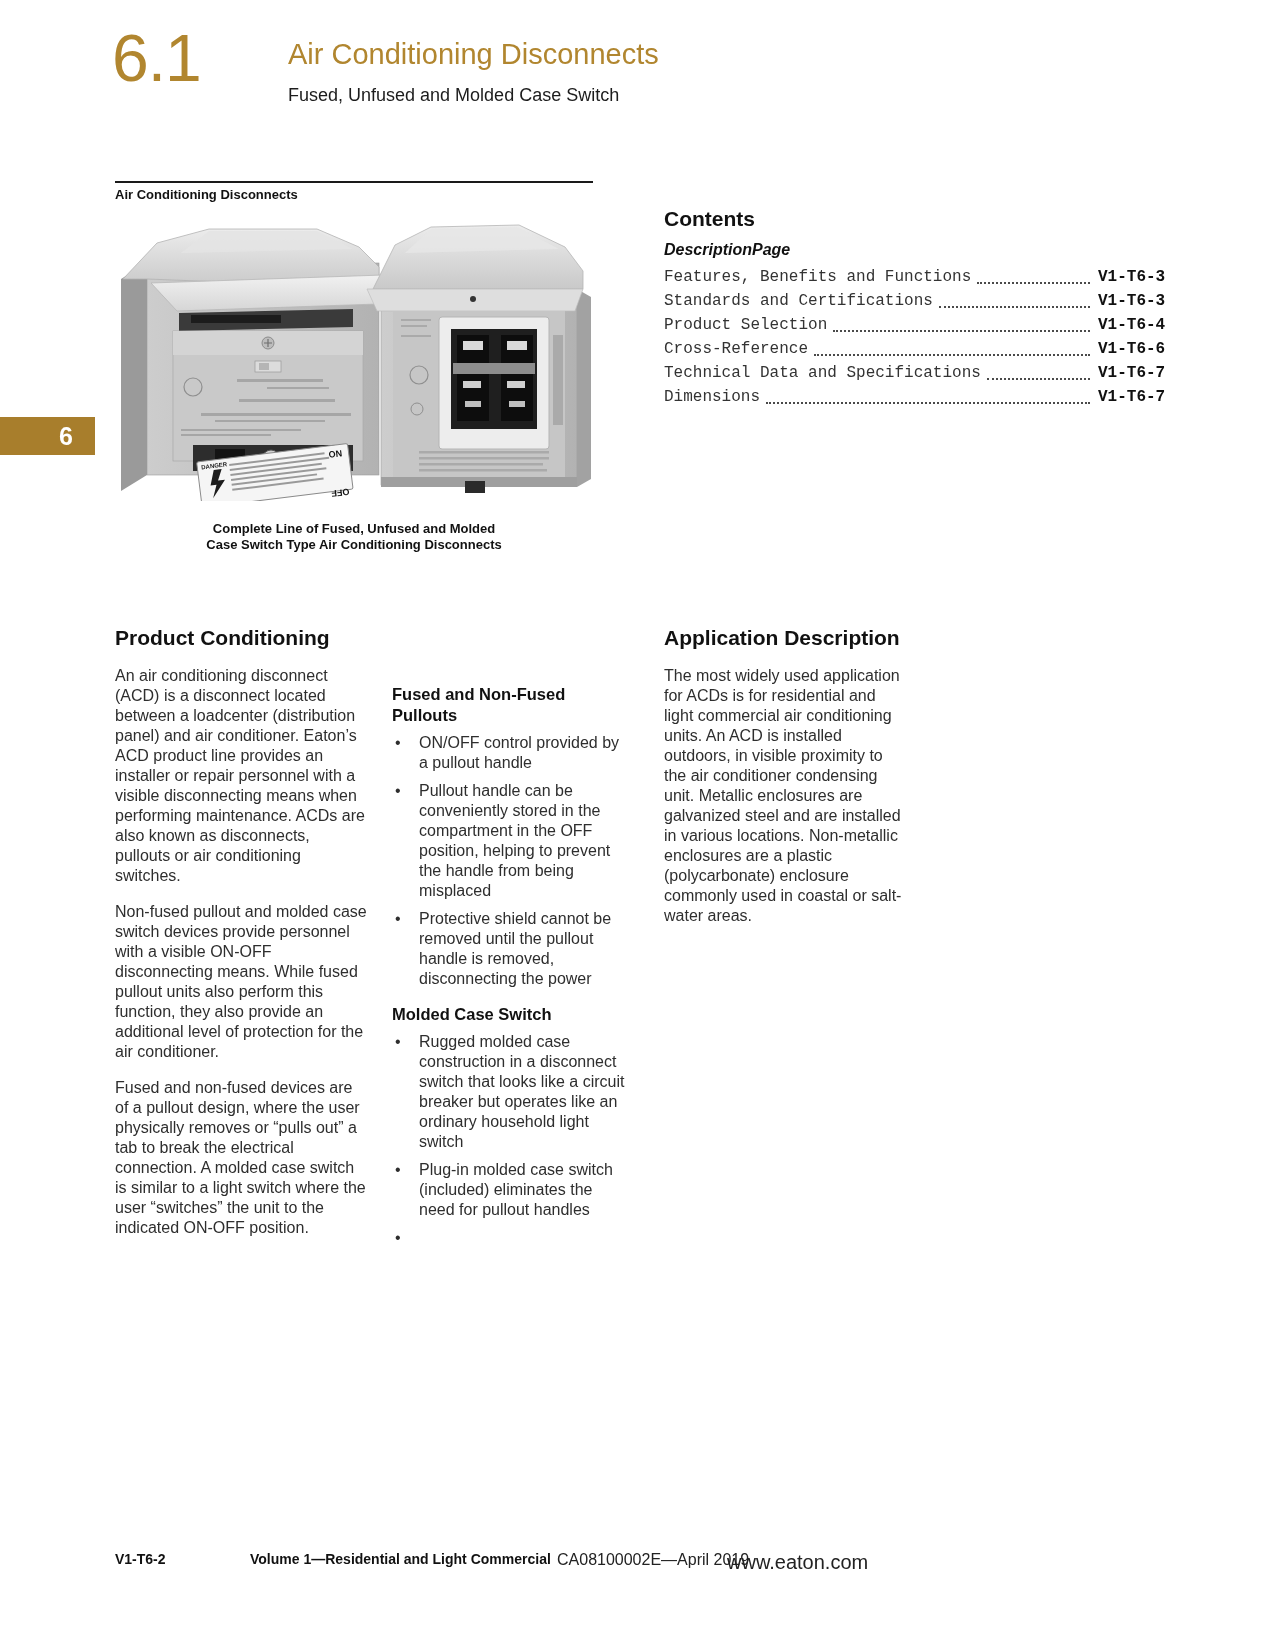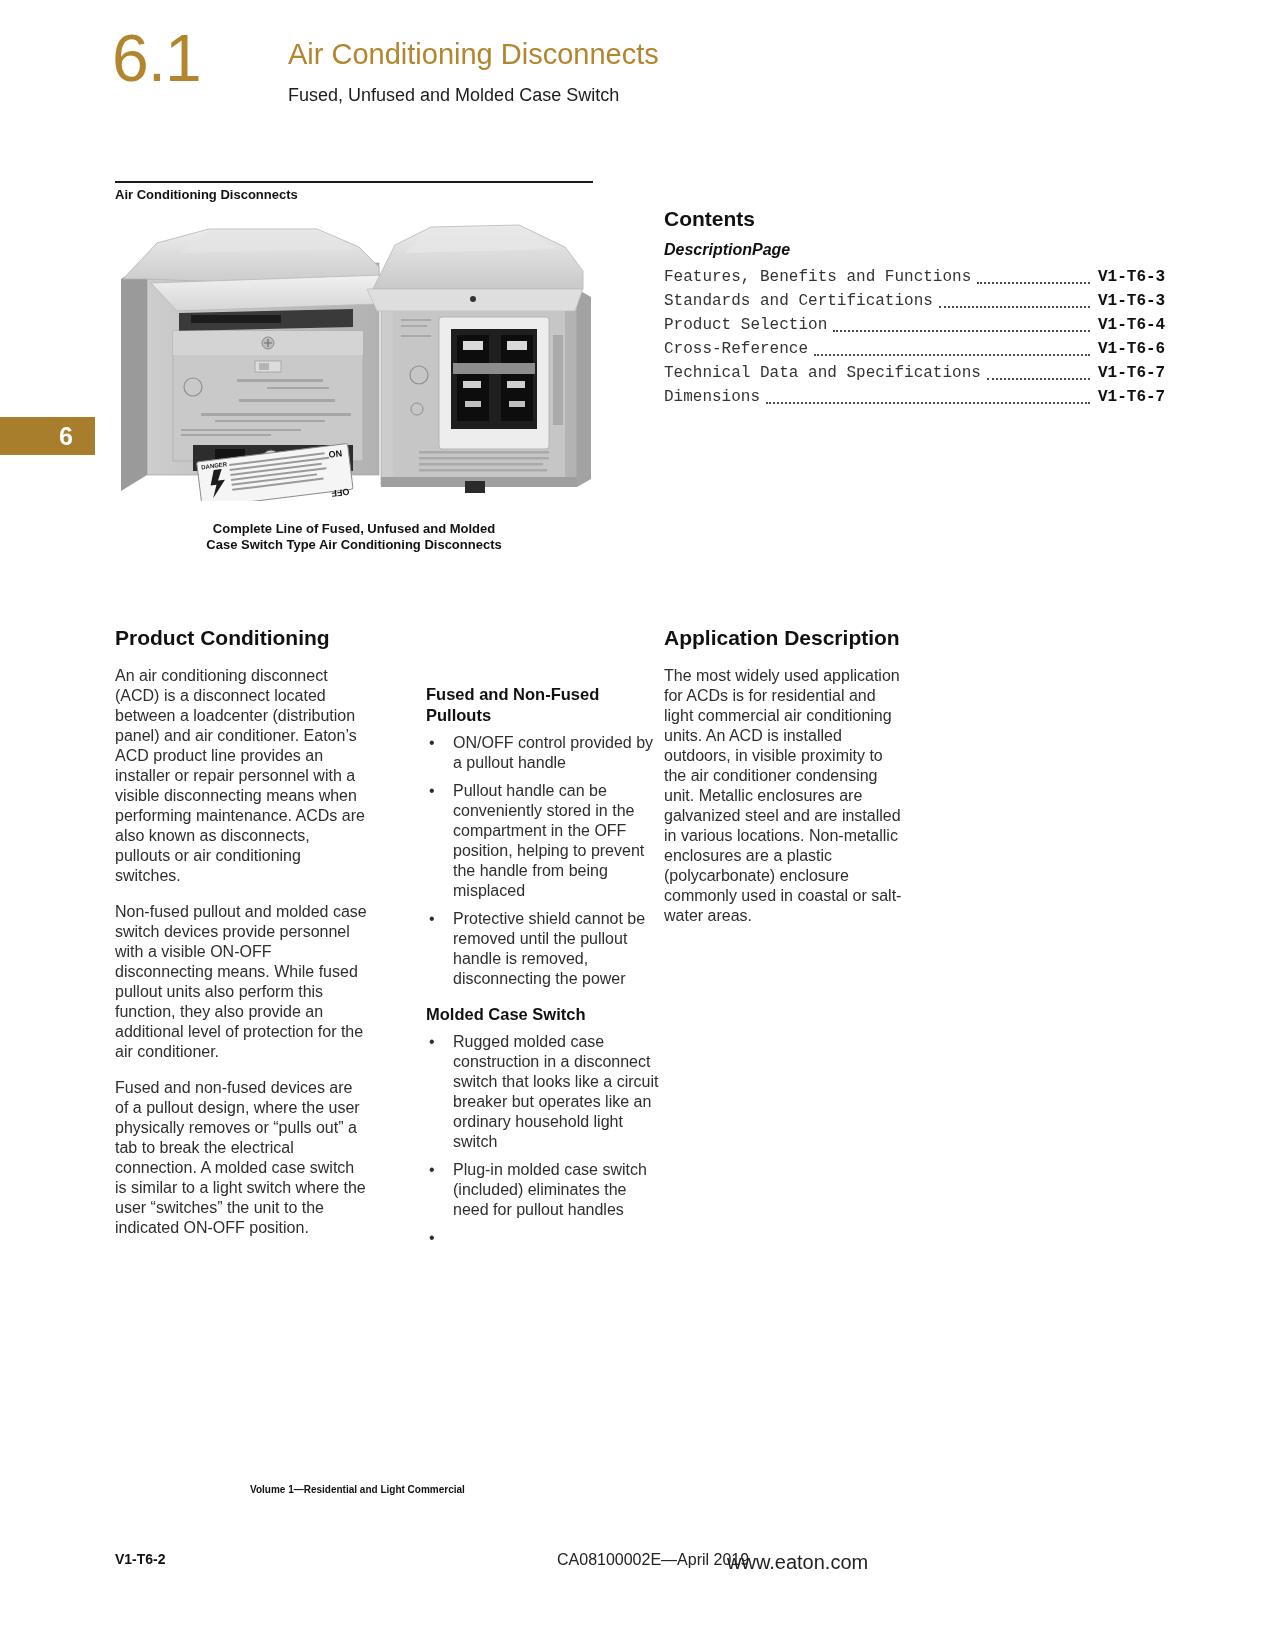--- a/index.html
+++ b/index.html
@@ -34,33 +34,33 @@
   .toc-head{display:flex;justify-content:flex-start;font-size:16px;font-weight:bold;
     font-style:italic;color:#111;margin-bottom:6px;}
   .toc-row{display:flex;align-items:flex-end;font-size:16px;line-height:24px;color:#333;font-family:Liberation Mono, monospace;}
   .toc-label{white-space:nowrap;}
   .toc-dots{flex:1;border-bottom:2px dotted #4a4a4a;margin:0 8px 5px 6px;}
   .toc-page{width:70px;font-weight:bold;color:#111;white-space:nowrap;}
 
   
   .col{line-height:20px;font-size:16px;}
   .col1{left:115px;top:626px;width:252px;}
-  .col2{left:392px;top:684px;width:238px;margin-left:34px;}
+  .col2{left:392px;top:684px;width:238px;}
   .col3{left:664px;top:626px;width:243px;}
   .h-big{font-size:21px;font-weight:bold;color:#111;margin:0 0 12px 0;line-height:24px;}
   .h-sub{font-size:16.5px;font-weight:bold;color:#111;line-height:21px;margin:0 0 7px 0;width:210px;}
   .h-sub2{margin-top:15px;}
   .para{margin:16px 0 14px 0;}
   ul.blist{list-style:none;margin:0;padding:0;}
   ul.blist li{display:flex;margin:0 0 8px 0;}
   ul.blist .blt{width:24px;flex:0 0 24px;padding-left:3px;}
 
   
   .footer-ref{left:115px;top:1551px;font-size:14px;font-weight:bold;color:#111;}
-  .footer-vol{left:250px;top:1484px;font-size:10px;font-weight:bold;color:#111;}
+  .footer-vol{left:250px;top:1551px;font-size:14px;font-weight:bold;color:#111;}
   .footer-doc{left:557px;top:1551px;font-size:16px;color:#222;}
   .footer-web{left:727px;top:1551px;font-size:20px;color:#222;}
 </style>
 </head>
 <body>
 
 <div class="abs page-num">6.1</div>
 <div class="abs title">Air Conditioning Disconnects</div>
 <div class="abs subtitle">Fused, Unfused and Molded Case Switch</div>
 

